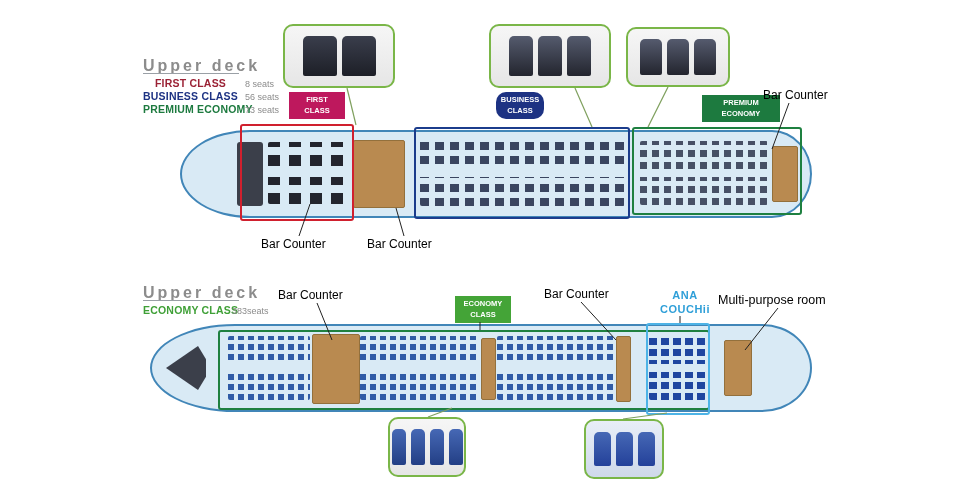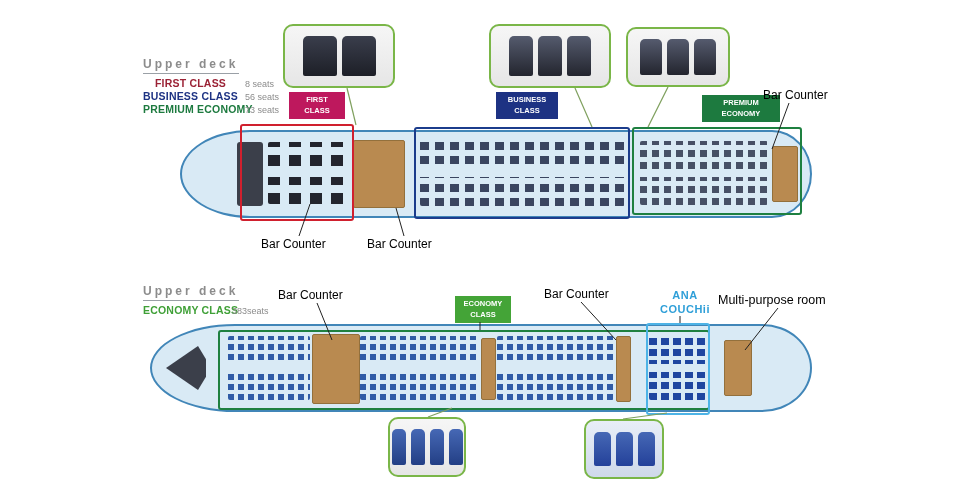--- a/index.html
+++ b/index.html
@@ -1,21 +1,21 @@
 <!DOCTYPE html>
 <html><head>
 <meta charset="utf-8">
 <title>Aircraft Seat Map</title>
 <style>
   html,body{margin:0;padding:0;background:#fff;}
   body{font-family:"Liberation Sans",sans-serif;}
   .canvas{position:relative;width:967px;height:484px;background:#fff;overflow:hidden;}
 
   
-  .deck-title{position:absolute;color:#8c8c8c;font-weight:bold;font-size:12px;letter-spacing:3px;}
+  .deck-title{position:absolute;color:#8c8c8c;font-weight:bold;font-size:16px;letter-spacing:3px;}
   .deck-rule{position:absolute;border-top:1px solid #9aa0a6;height:0;}
   .legend-label{position:absolute;font-weight:bold;font-size:10.5px;letter-spacing:.2px;}
   .legend-seats{position:absolute;font-size:9px;color:#8c8c8c;}
   .c-first{color:#9b2235;}
   .c-biz{color:#1d3283;}
   .c-pey{color:#1d7a3f;}
   .c-eco{color:#3fa037;}
 
   
   .badge{position:absolute;color:#fff;font-weight:bold;font-size:7.5px;text-align:center;
@@ -108,21 +108,21 @@
   <div class="photo p-pey" style="left:626px;top:27px;width:104px;height:60px;">
     <div class="seat-shape"></div>
     <div class="seat-shape"></div>
     <div class="seat-shape"></div>
   </div>
 
   <div class="badge badge-first" style="left:289px;top:92px;width:56px;">
     <span>FIRST</span>
     <span>CLASS</span>
   </div>
-  <div class="badge badge-biz" style="left:496px;top:92px;width:62px;">
+  <div class="badge badge-biz" style="left:496px;top:92px;width:48px;border-radius:10px;">
     <span>BUSINESS</span>
     <span>CLASS</span>
   </div>
   <div class="badge badge-pey" style="left:702px;top:95px;width:78px;">
     <span>PREMIUM</span>
     <span>ECONOMY</span>
   </div>
 
   <div class="txt-label" style="left:763px;top:88px;">Bar Counter</div>
   <div class="txt-label" style="left:261px;top:237px;">Bar Counter</div>

